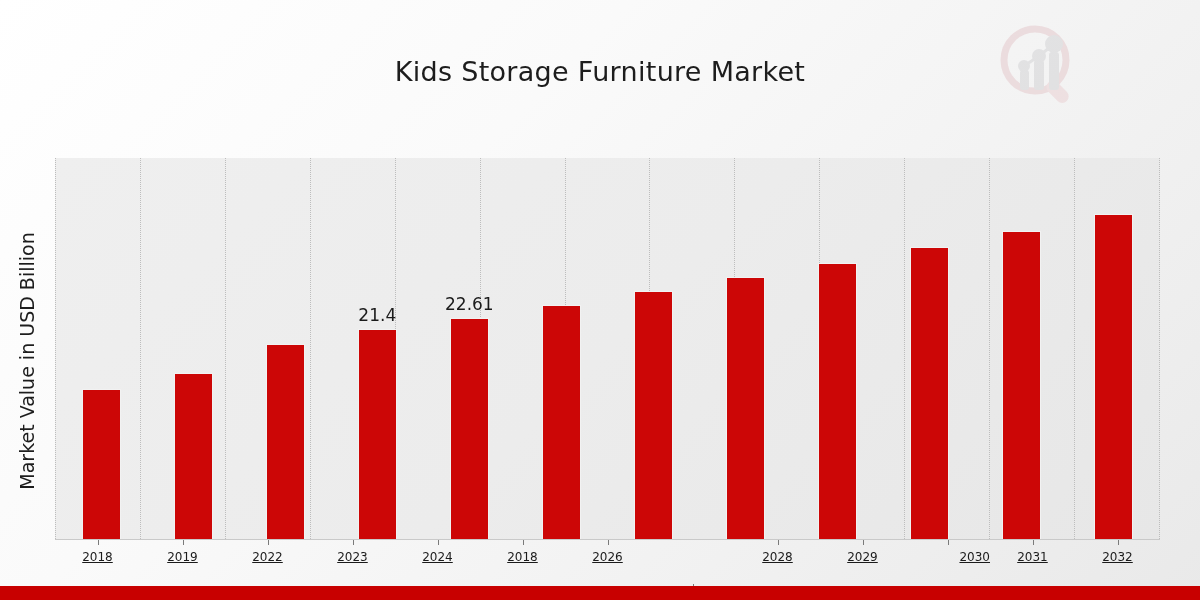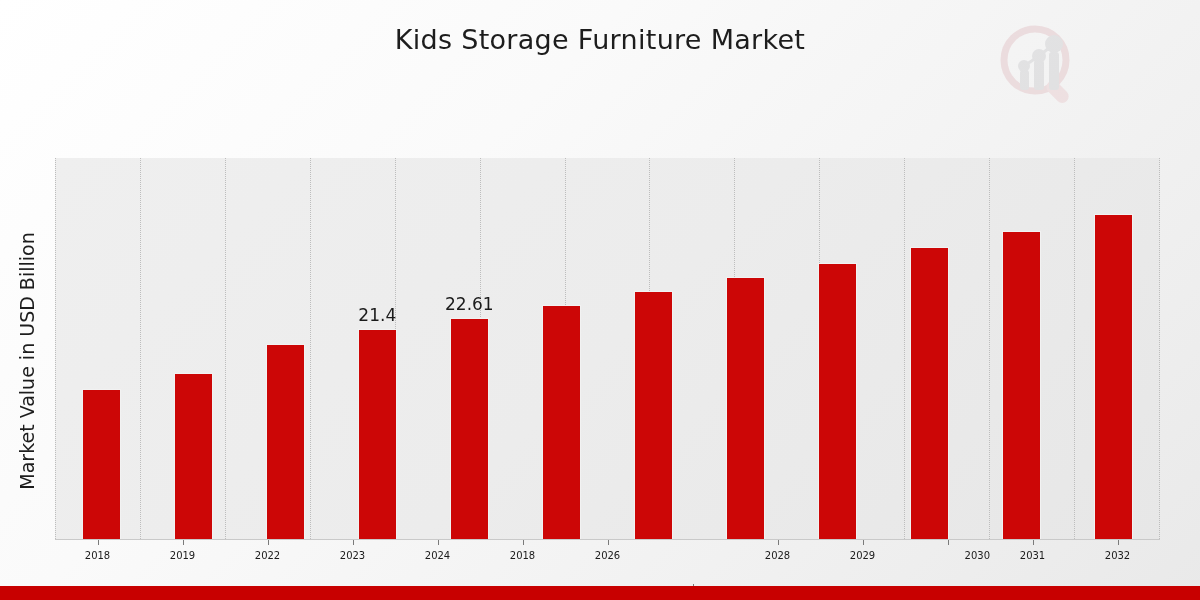--- a/index.html
+++ b/index.html
@@ -11,21 +11,21 @@
     font-family: "DejaVu Sans", "Liberation Sans", sans-serif;
   }
   body {
     background: linear-gradient(135deg, #ffffff 0%, #fafafa 35%, #f0f0f0 75%, #e9e9e9 100%);
     position: relative;
   }
 
   
   .chart-title {
     position: absolute;
-    top: 24px;
+    top: 56px;
     left: 0;
     width: 1200px;
     text-align: center;
     font-size: 27px;
     font-weight: 400;
     color: #1d1d1d;
     letter-spacing: 0.3px;
     white-space: nowrap;
   }
 
@@ -114,23 +114,24 @@
     position: absolute;
     left: 55px;
     top: 540px;
     width: 1105px;
     height: 30px;
     display: flex;
   }
   .x-tick {
     flex: 1 1 0;
     text-align: center;
-    font-size: 10px;
+    font-size: 12px;
     color: #1b1b1b;
     padding-top: 10px;
+    text-decoration: underline;
   }
   .tick-mark {
     position: absolute;
     top: 0;
     width: 1px;
     height: 5px;
     background: #7a7a7a;
   }
 
   

